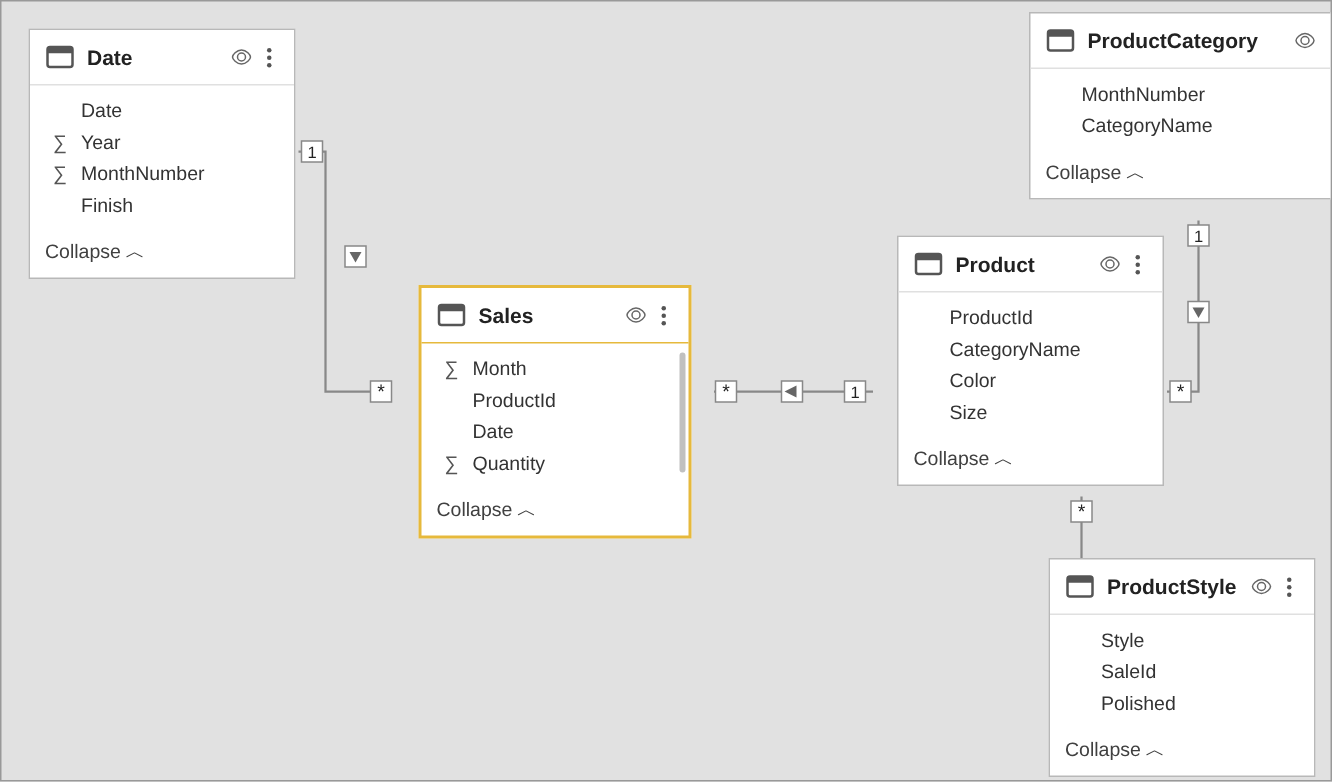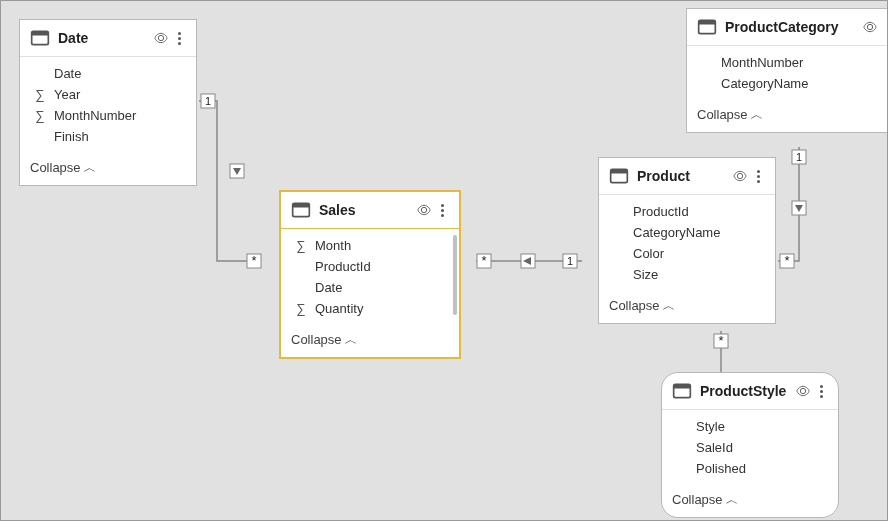--- a/index.html
+++ b/index.html
@@ -312,21 +312,21 @@
       <div class="field-row">
           <span class="sigma blank">∑</span>
           <span>CategoryName</span>
         </div>
     </div>
     <div class="card-footer">
       <span class="collapse-link"><span>Collapse</span><span class="chev">︿</span></span>
     </div>
   </div>
 
-  <div class="table-card" style="left:660px; top:371px;border-radius:17px;">
+  <div class="table-card" style="left:698px; top:371px;">
     <div class="card-header">
       <svg class="header-icon" viewBox="0 0 24 24">
           <rect x="2" y="4" width="20" height="16" rx="2" fill="none" stroke="#555" stroke-width="2"></rect>
           <rect x="2" y="4" width="20" height="5" fill="#555"></rect>
         </svg>
       <span class="header-title">ProductStyle</span>
       <div class="eye-btn">
           <svg width="16" height="16" viewBox="0 0 24 24">
             <path d="M12 5c-5 0-9 5-9 7s4 7 9 7 9-5 9-7-4-7-9-7zm0 11a4 4 0 110-8 4 4 0 010 8z" fill="none" stroke="#666" stroke-width="1.5"></path>
           </svg>

